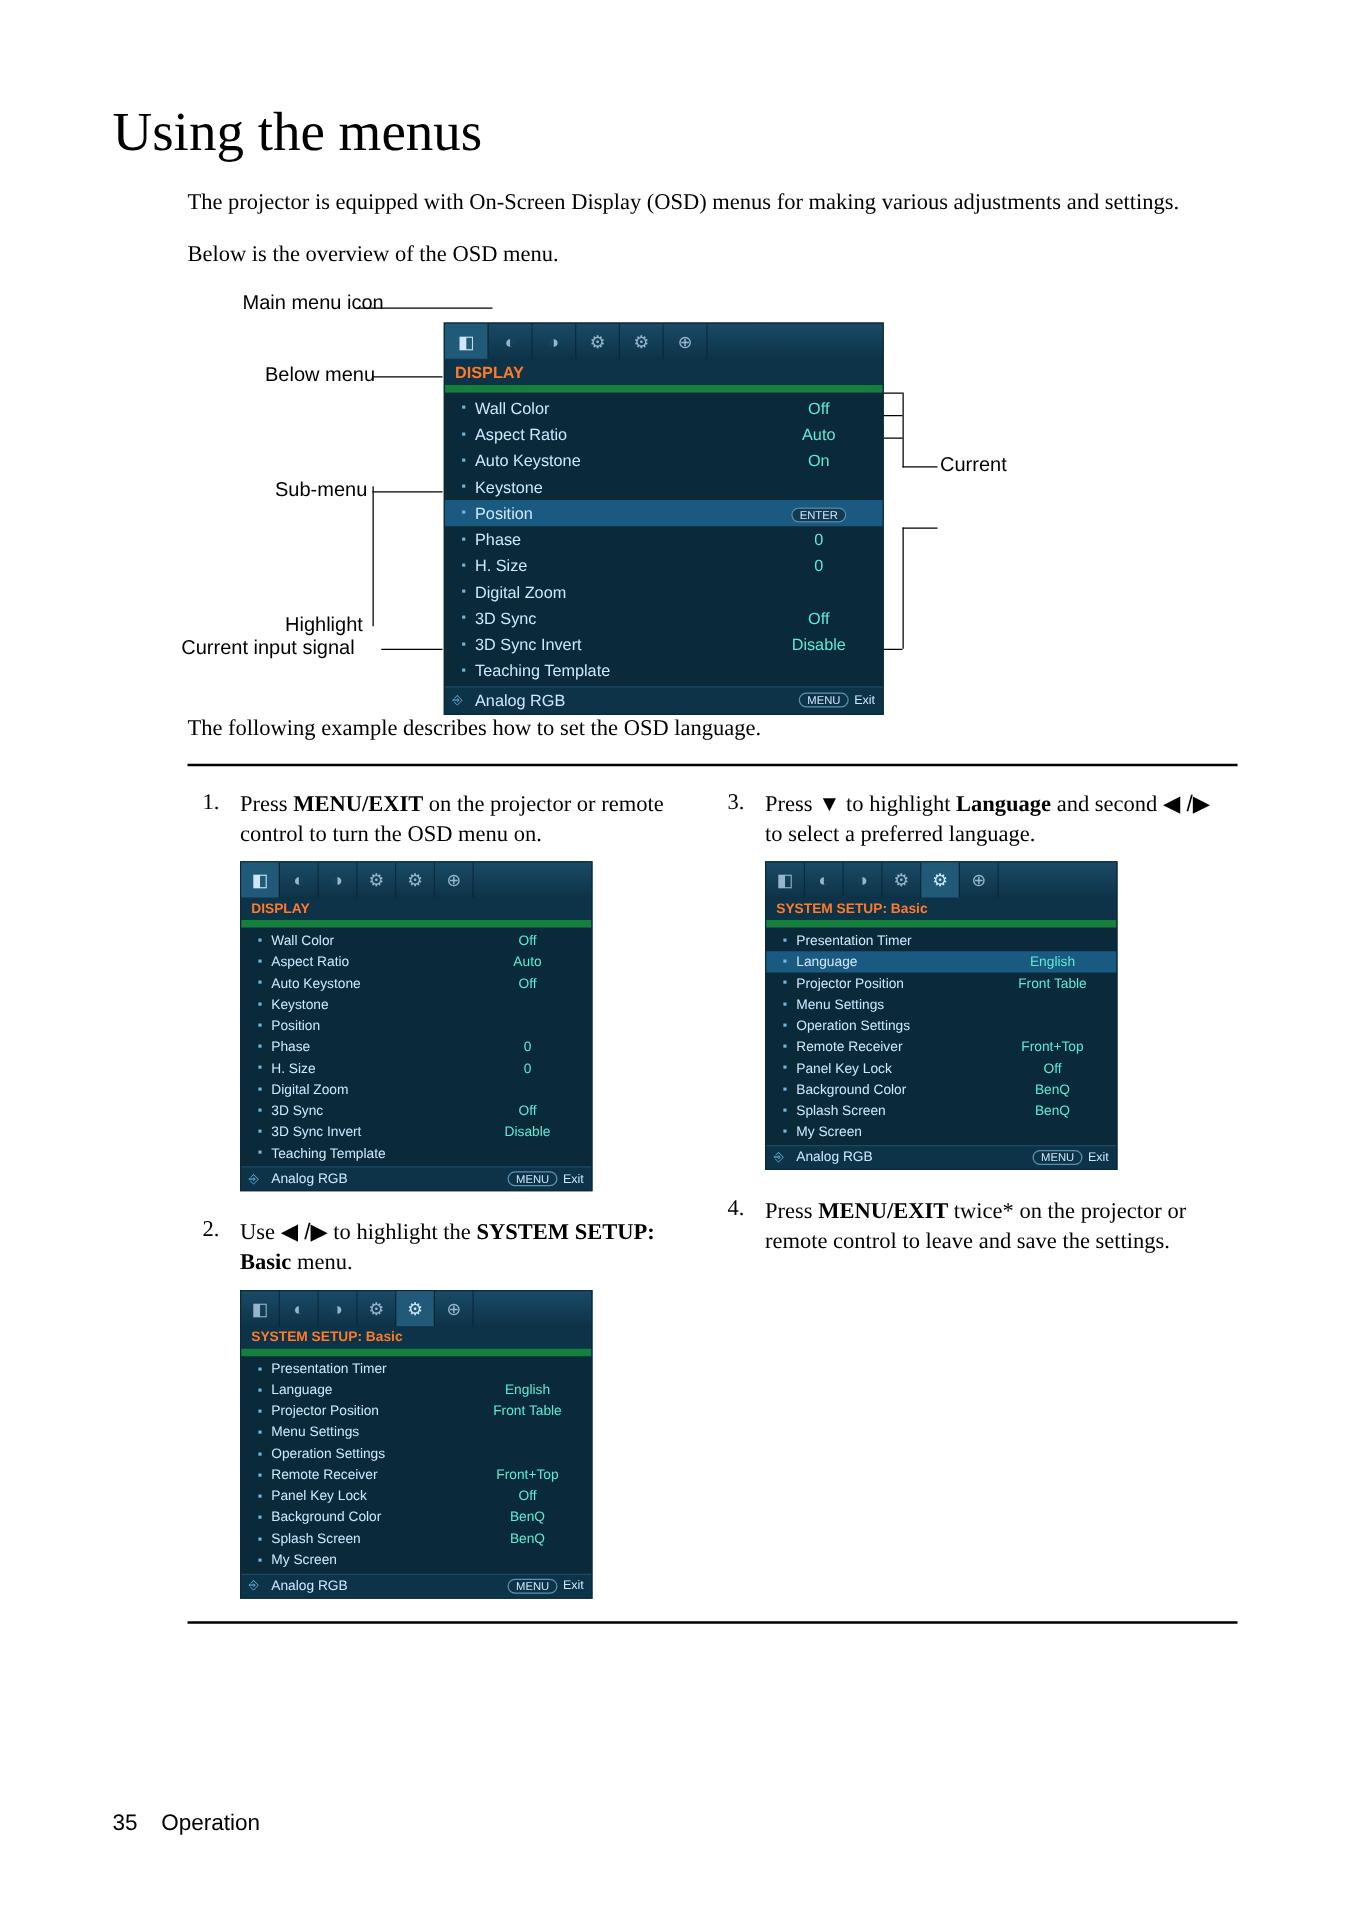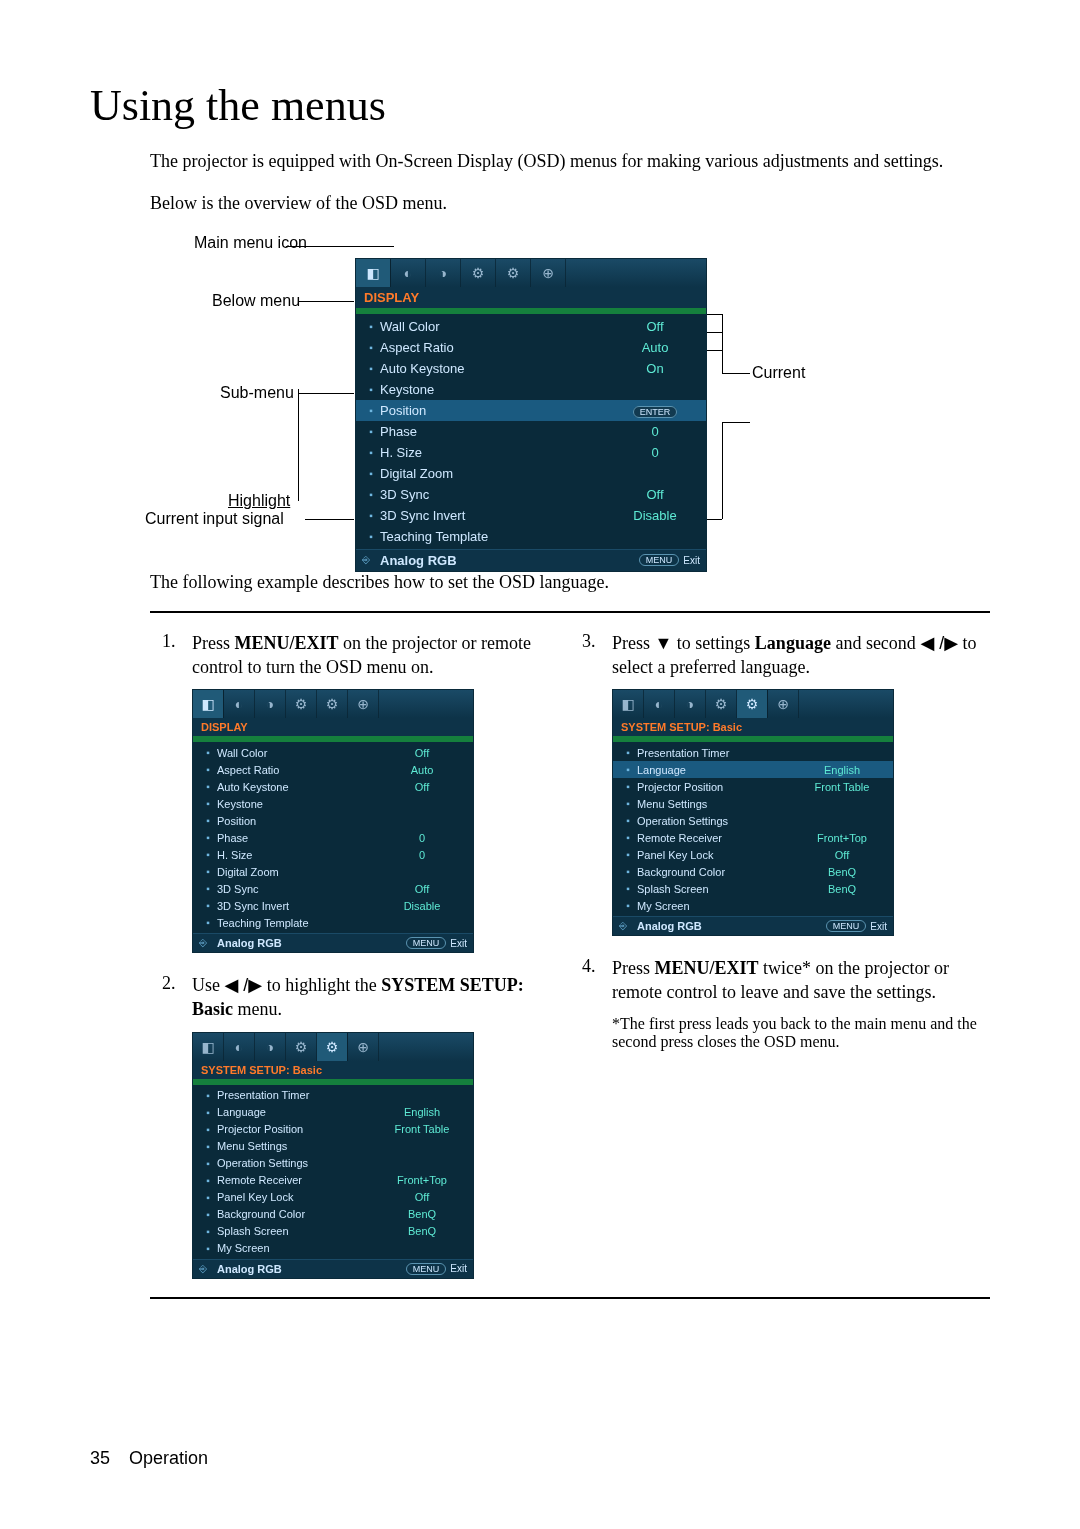--- a/index.html
+++ b/index.html
@@ -110,21 +110,21 @@
   }
   .osd .footer {
     display: flex;
     align-items: center;
     padding: 3px 6px;
     border-top: 1px solid #1a4a66;
     background: #0d3348;
   }
   .osd .footer .input {
     flex: 1;
-    font-weight: bold;
+    font-weight: normal;
     color: #cfe8ff;
   }
   .osd .footer .ic {
     display: inline-block;
     width: 16px;
     color: #6fb7e0;
     font-size: 10px;
     margin-right: 2px;
   }
   .osd .footer .menu-btn {
@@ -174,21 +174,21 @@
 
   <div class="label-text" style="top:0; left:10px;margin-left:34px;">Main menu icon</div>
   <div class="label-line" style="top:12px; left:136px; width:108px; height:1px;"></div>
 
   <div class="label-text" style="top:58px; left:62px;">Below menu</div>
   <div class="label-line" style="top:67px; left:148px; width:56px; height:1px;"></div>
 
   <div class="label-text" style="top:150px; left:70px;">Sub-menu</div>
   <div class="label-line" style="top:159px; left:148px; width:56px; height:1px;"></div>
 
-  <div class="label-text" style="top:258px; left:78px;text-decoration:underline;">Highlight</div>
+  <div class="label-text" style="top:258px; left:78px;">Highlight</div>
   <div class="label-line" style="top:155px; left:148px; width:1px; height:112px;"></div>
 
   <div class="label-text" style="top:276px; left:-5px;">Current input signal</div>
   <div class="label-line" style="top:285px; left:155px; width:49px; height:1px;"></div>
 
   <div class="label-text" style="top:130px; left:602px;">Current</div>
   <div class="label-line" style="top:139px; left:572px; width:28px; height:1px;"></div>
   <div class="label-line" style="top:80px; left:572px; width:1px; height:60px;"></div>
   <div class="label-line" style="top:80px; left:555px; width:17px; height:1px;"></div>
   <div class="label-line" style="top:98px; left:555px; width:17px; height:1px;"></div>
@@ -433,21 +433,21 @@
           <span class="menu-btn">MENU</span>
           <span class="exit">Exit</span>
         </div>
       </div>
   </div>
 
   <div class="col">
     <div class="step">
       <div class="num">3.</div>
       <div class="txt">
-        <span>Press </span><span class="arrow">▼</span><span> to settings </span><b>Language</b><span> and second </span><span class="arrow">◀ /▶</span><span> to select a preferred language.</span>
+        <span>Press </span><span class="arrow">▼</span><span> to highlight </span><b>Language</b><span> and second </span><span class="arrow">◀ /▶</span><span> to select a preferred language.</span>
       </div>
     </div>
     <div class="osd" id="osd-step3" style="width: 280px; margin-left: 30px; margin-bottom: 20px; font-size: 11px;">
         <div class="tabs">
           <div class="tab" style="width: 30px;">◧</div>
           <div class="tab" style="width: 30px;">◐</div>
           <div class="tab" style="width: 30px;">◑</div>
           <div class="tab" style="width: 30px;">⚙</div>
           <div class="tab active" style="width: 30px;">⚙</div>
           <div class="tab" style="width: 30px;">⊕</div>
@@ -512,20 +512,19 @@
           <span class="exit">Exit</span>
         </div>
       </div>
 
     <div class="step">
       <div class="num">4.</div>
       <div class="txt">
         <span>Press </span><b>MENU/EXIT</b><span> twice* on the projector or remote control to leave and save the settings.</span>
       </div>
     </div>
-    <div class="note" style="margin-left:30px; font-size:16px;">*The first press leads you back to the main menu and the second press closes the OSD menu.</div>
   </div>
 </div>
 
 <div class="pagefoot">
   <span class="pn">35</span>
   <span>Operation</span>
 </div>
 
 </body></html>

